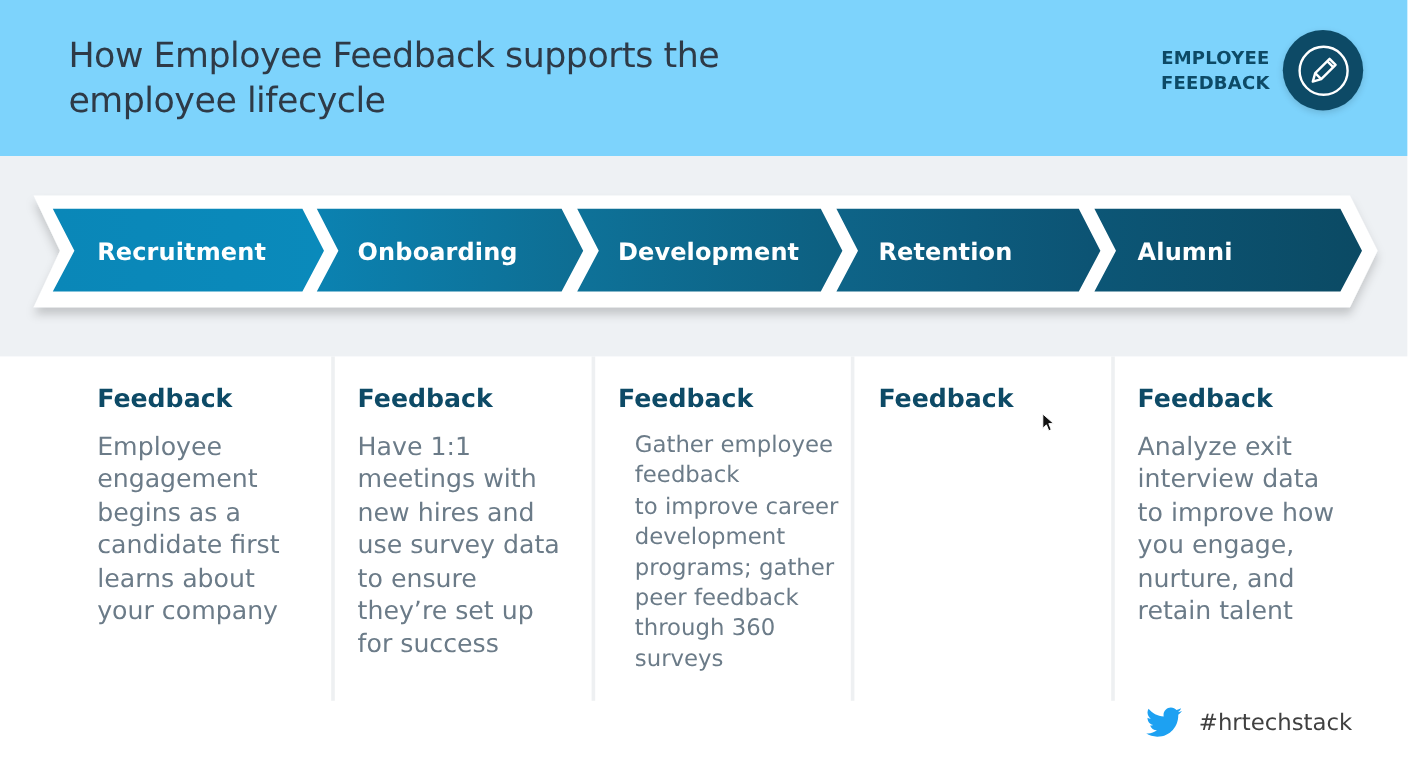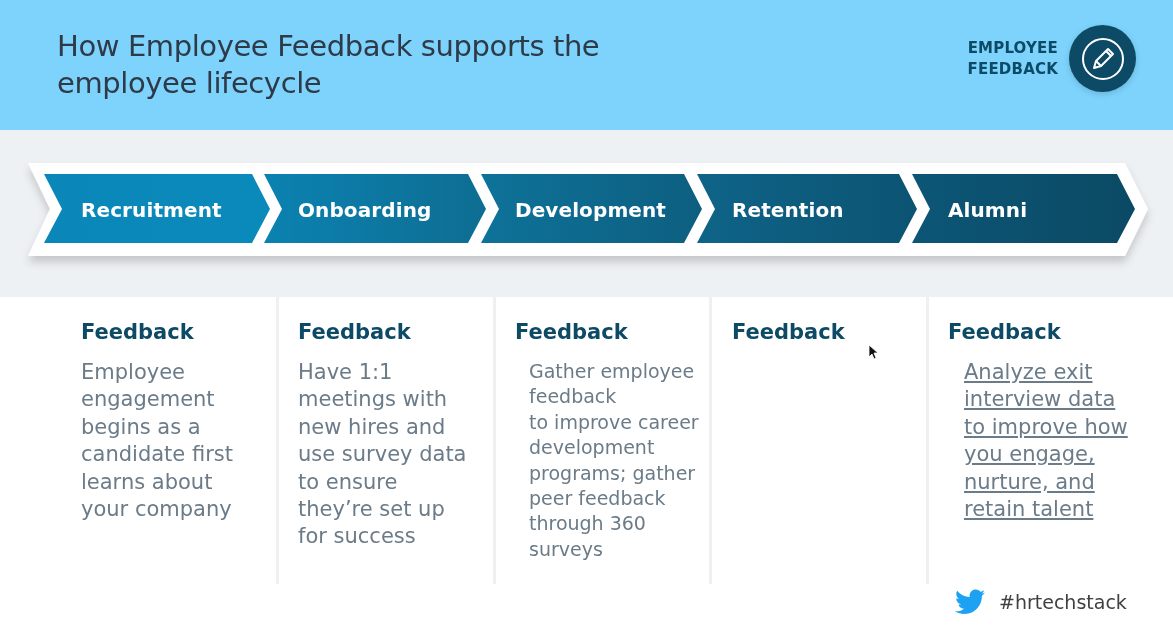--- a/index.html
+++ b/index.html
@@ -145,21 +145,21 @@
 programs; gather
 peer feedback
 through 360
 surveys</div>
   </div>
   <div class="col" style="left:732px; width:190px;">
     <div class="col-heading" style="left:0;">Feedback</div>
   </div>
   <div class="col" style="left:948px; width:190px;">
     <div class="col-heading" style="left:0;">Feedback</div>
-    <div class="col-text" style="left:16px; width:190px;text-decoration:underline;">Analyze exit
+    <div class="col-text" style="left:0; width:190px;">Analyze exit
 interview data
 to improve how
 you engage,
 nurture, and
 retain talent</div>
   </div>
 </div>
 
 <div class="footer">
   <svg width="30" height="26" viewBox="0 0 24 20">

